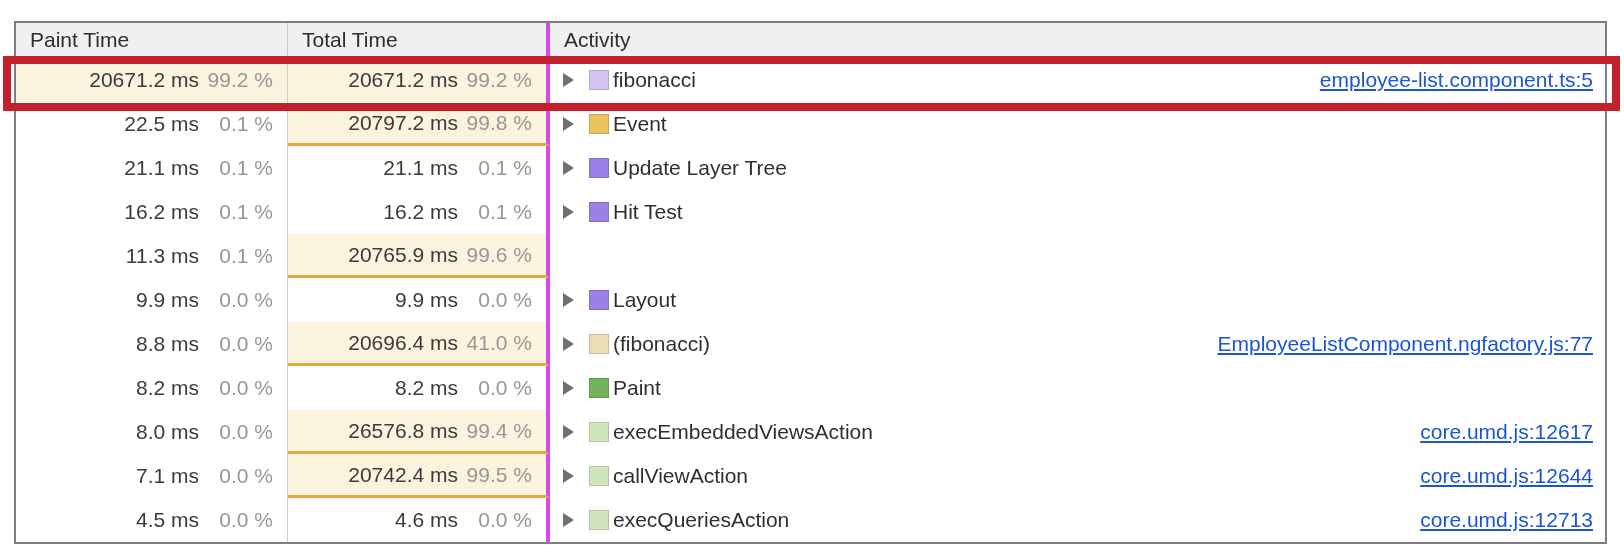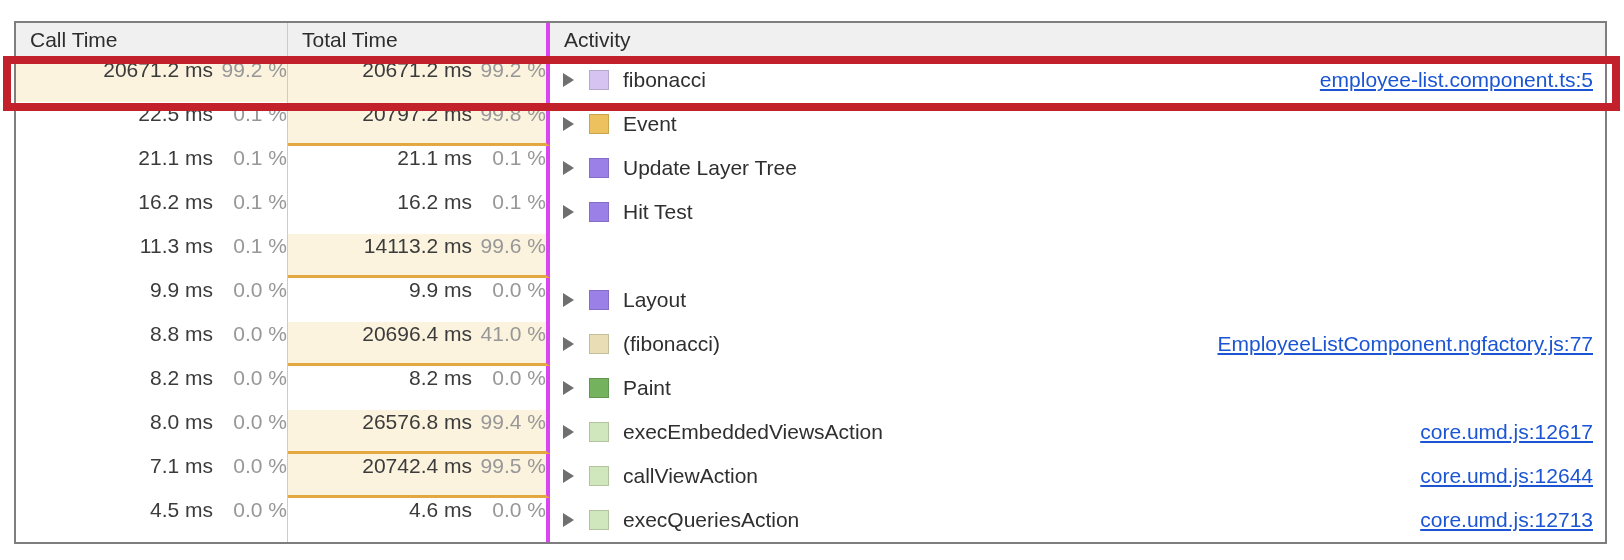--- a/index.html
+++ b/index.html
@@ -17,22 +17,22 @@
   .hcell {
     box-sizing:border-box; display:flex; align-items:center;
     padding-left:14px; font-size:21px; color:#2d2d2d;
   }
   .row { display:flex; height:44px; flex:none; align-items:stretch; }
   .cell { box-sizing:border-box; }
   .c-self  { width:272px; border-right:1px solid #cccccc; }
   .c-total { width:262px; border-right:4px solid #d946ef; }
   .c-act   { flex:1; }
   .num {
-    display:flex; align-items:flex-start; justify-content:flex-end;
-    padding-right:0; font-size:21px;
+    display:flex; align-items:center; justify-content:flex-end;
+    padding-right:14px; font-size:21px;
   }
   .ms  { color:#3b3b3b; }
   .pct { width:74px; text-align:right; color:#979797; }
   .hl  { background:#fbf3de; }
   .hl.u { border-bottom:3px solid #e3a83f; }
   .act {
     display:flex; align-items:center; font-size:21px; color:#2f2f2f;
   }
   .tri {
     margin-left:13px; width:0; height:0; flex:none;
@@ -42,40 +42,40 @@
     cursor:pointer;
   }
   .swatch {
     margin-left:15px; width:20px; height:20px; flex:none;
     border:1px solid rgba(0,0,0,0.15); box-sizing:border-box;
   }
   .swatch.dotted {
     background-image:radial-gradient(rgba(255,255,255,0.55) 1.2px, transparent 1.7px);
     background-size:5px 5px;
   }
-  .alabel { margin-left:14px; white-space:nowrap; }
+  .alabel { margin-left:4px; white-space:nowrap; }
   .srclink {
     margin-left:auto; margin-right:12px;
     color:#1b55d3; text-decoration:underline; cursor:pointer; white-space:nowrap;
   }
   .srclink:empty { display:none; }
   .redbox {
     position:absolute; left:3px; top:56px; width:1617px; height:55px;
     border:8px solid #c2202b; box-sizing:border-box;
     z-index:5; pointer-events:none;
   }
 </style>
 </head>
 <body>
 
 <div class="stage">
 
   <div class="grid">
     <div class="hdr">
-      <div class="hcell c-self">Call Time</div>
+      <div class="hcell c-self">Paint Time</div>
       <div class="hcell c-total">Total Time</div>
       <div class="hcell c-act">Activity</div>
     </div>
     <div id="table-body">
   <div class="row">
     <div class="cell c-self num hl">
       <span class="ms">20671.2 ms</span>
       <span class="pct">99.2 %</span>
     </div>
     <div class="cell c-total num hl">
@@ -140,21 +140,21 @@
 
     </div>
   </div>
 
   <div class="row">
     <div class="cell c-self num">
       <span class="ms">11.3 ms</span>
       <span class="pct">0.1 %</span>
     </div>
     <div class="cell c-total num hl u">
-      <span class="ms">14113.2 ms</span>
+      <span class="ms">20765.9 ms</span>
       <span class="pct">99.6 %</span>
     </div>
   </div>
 
   <div class="row">
     <div class="cell c-self num">
       <span class="ms">9.9 ms</span>
       <span class="pct">0.0 %</span>
     </div>
     <div class="cell c-total num">

